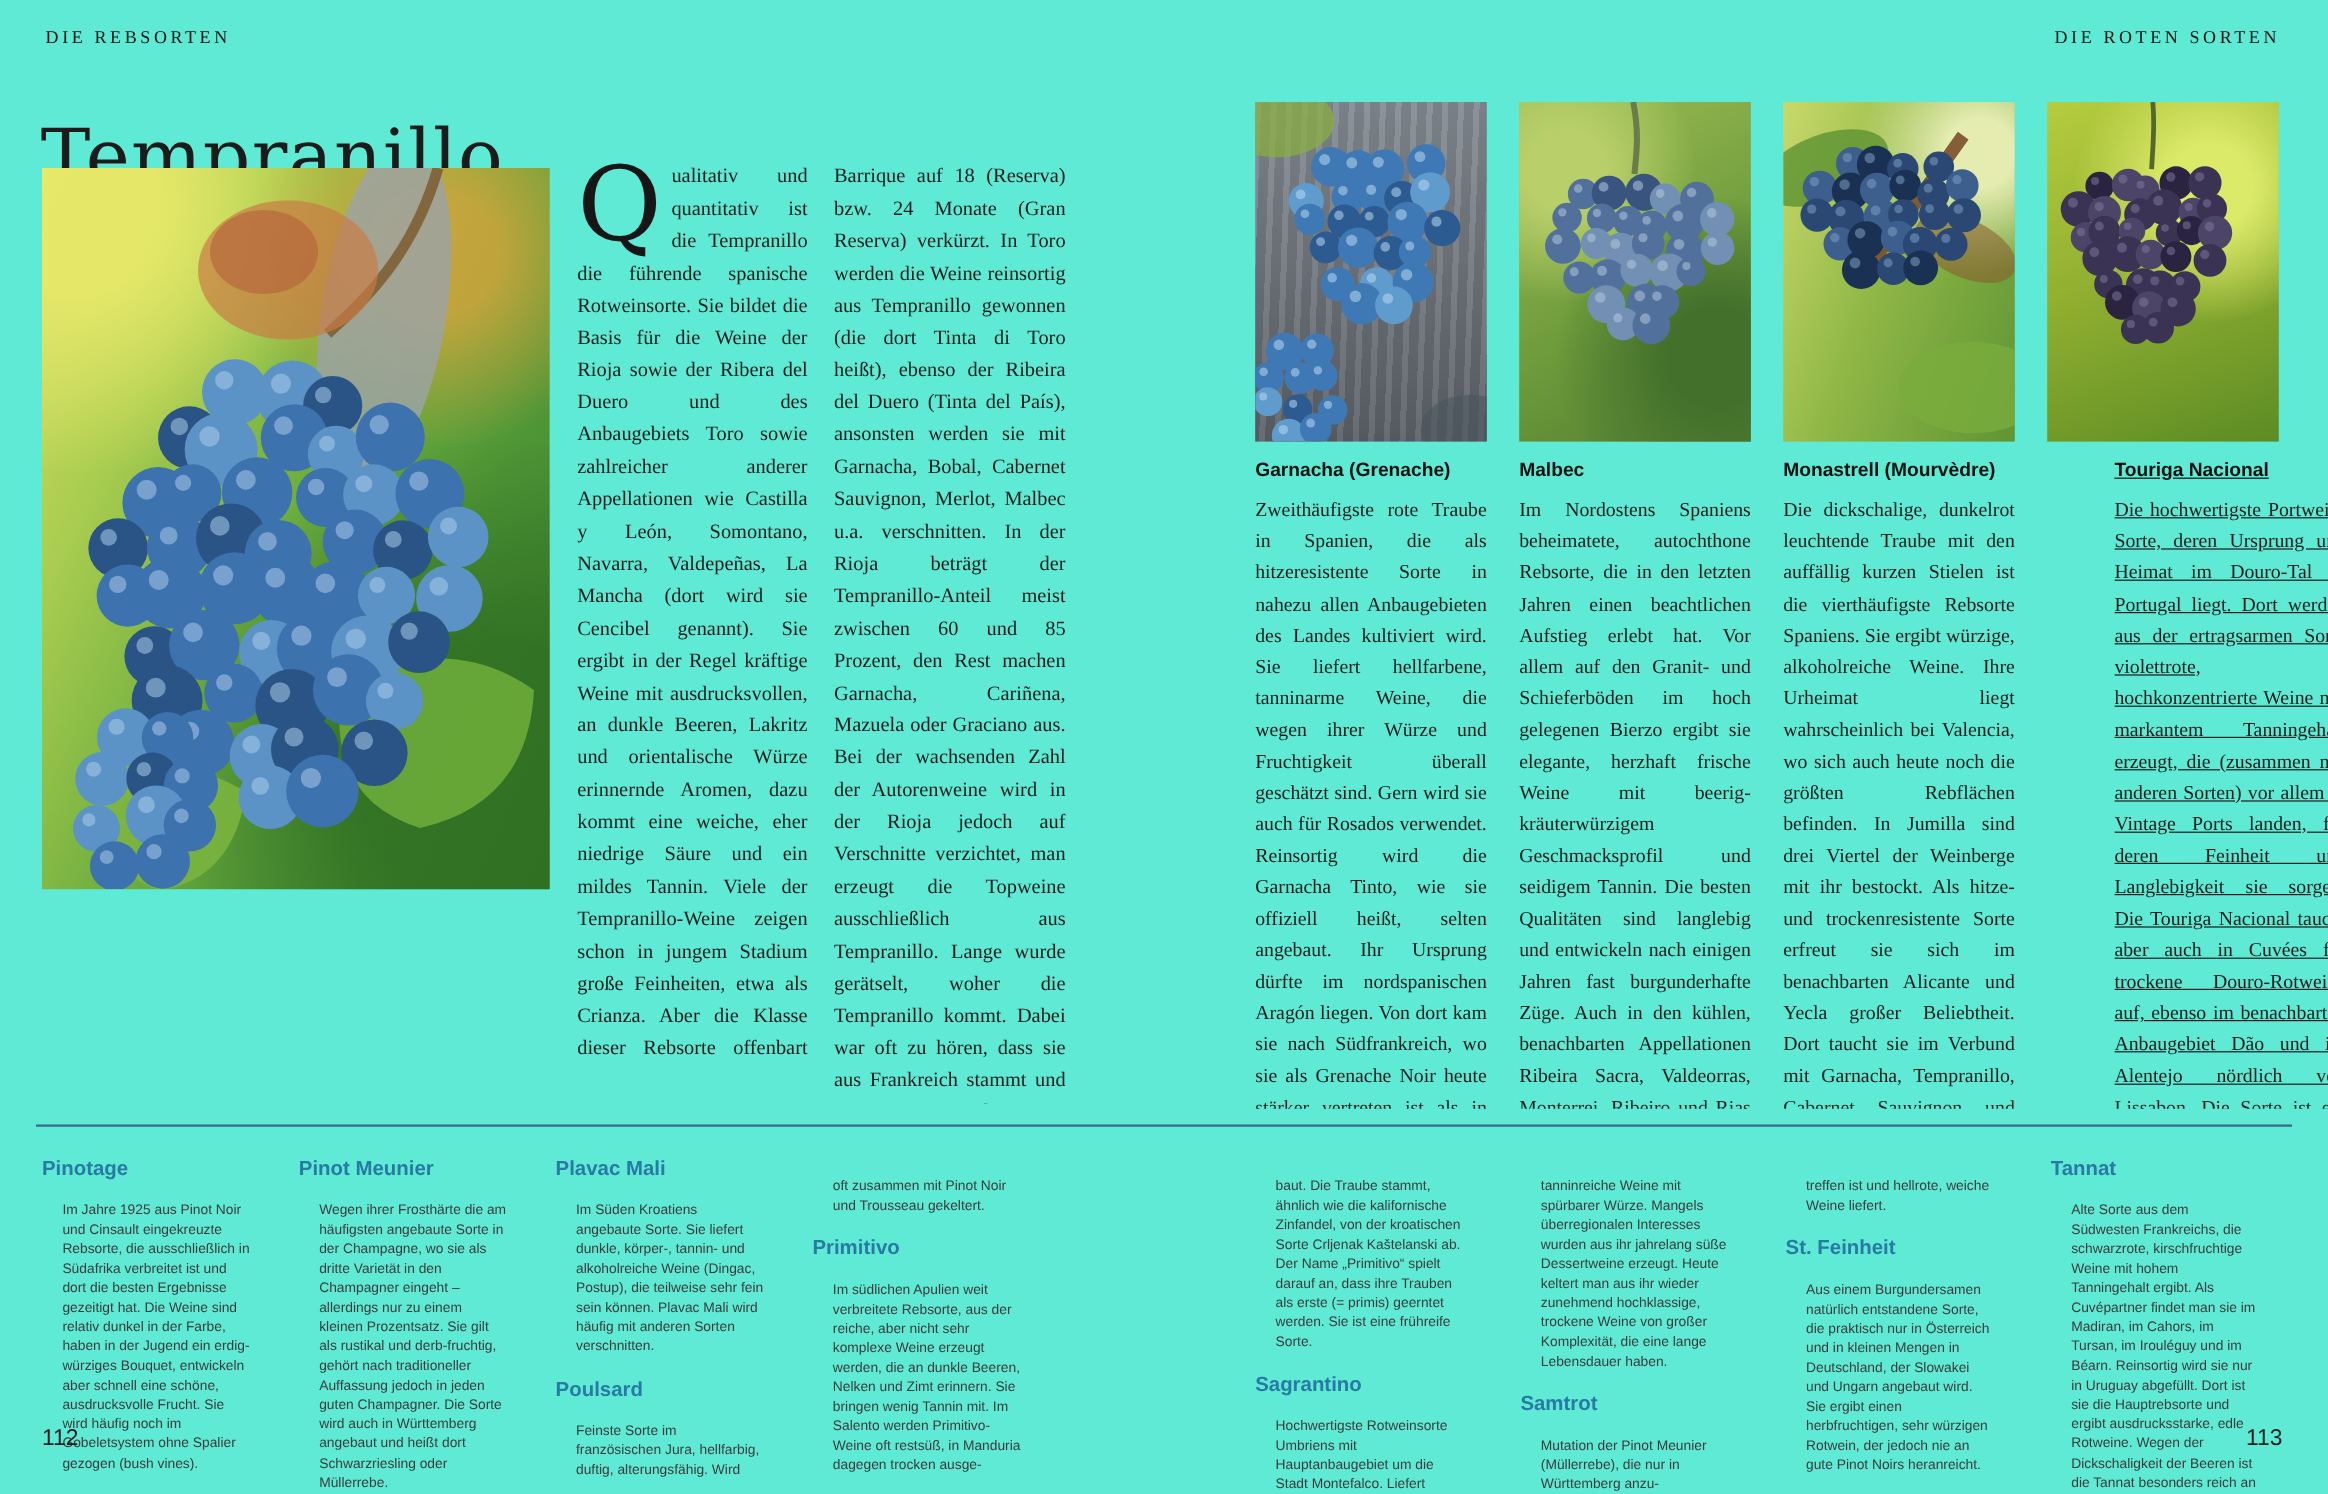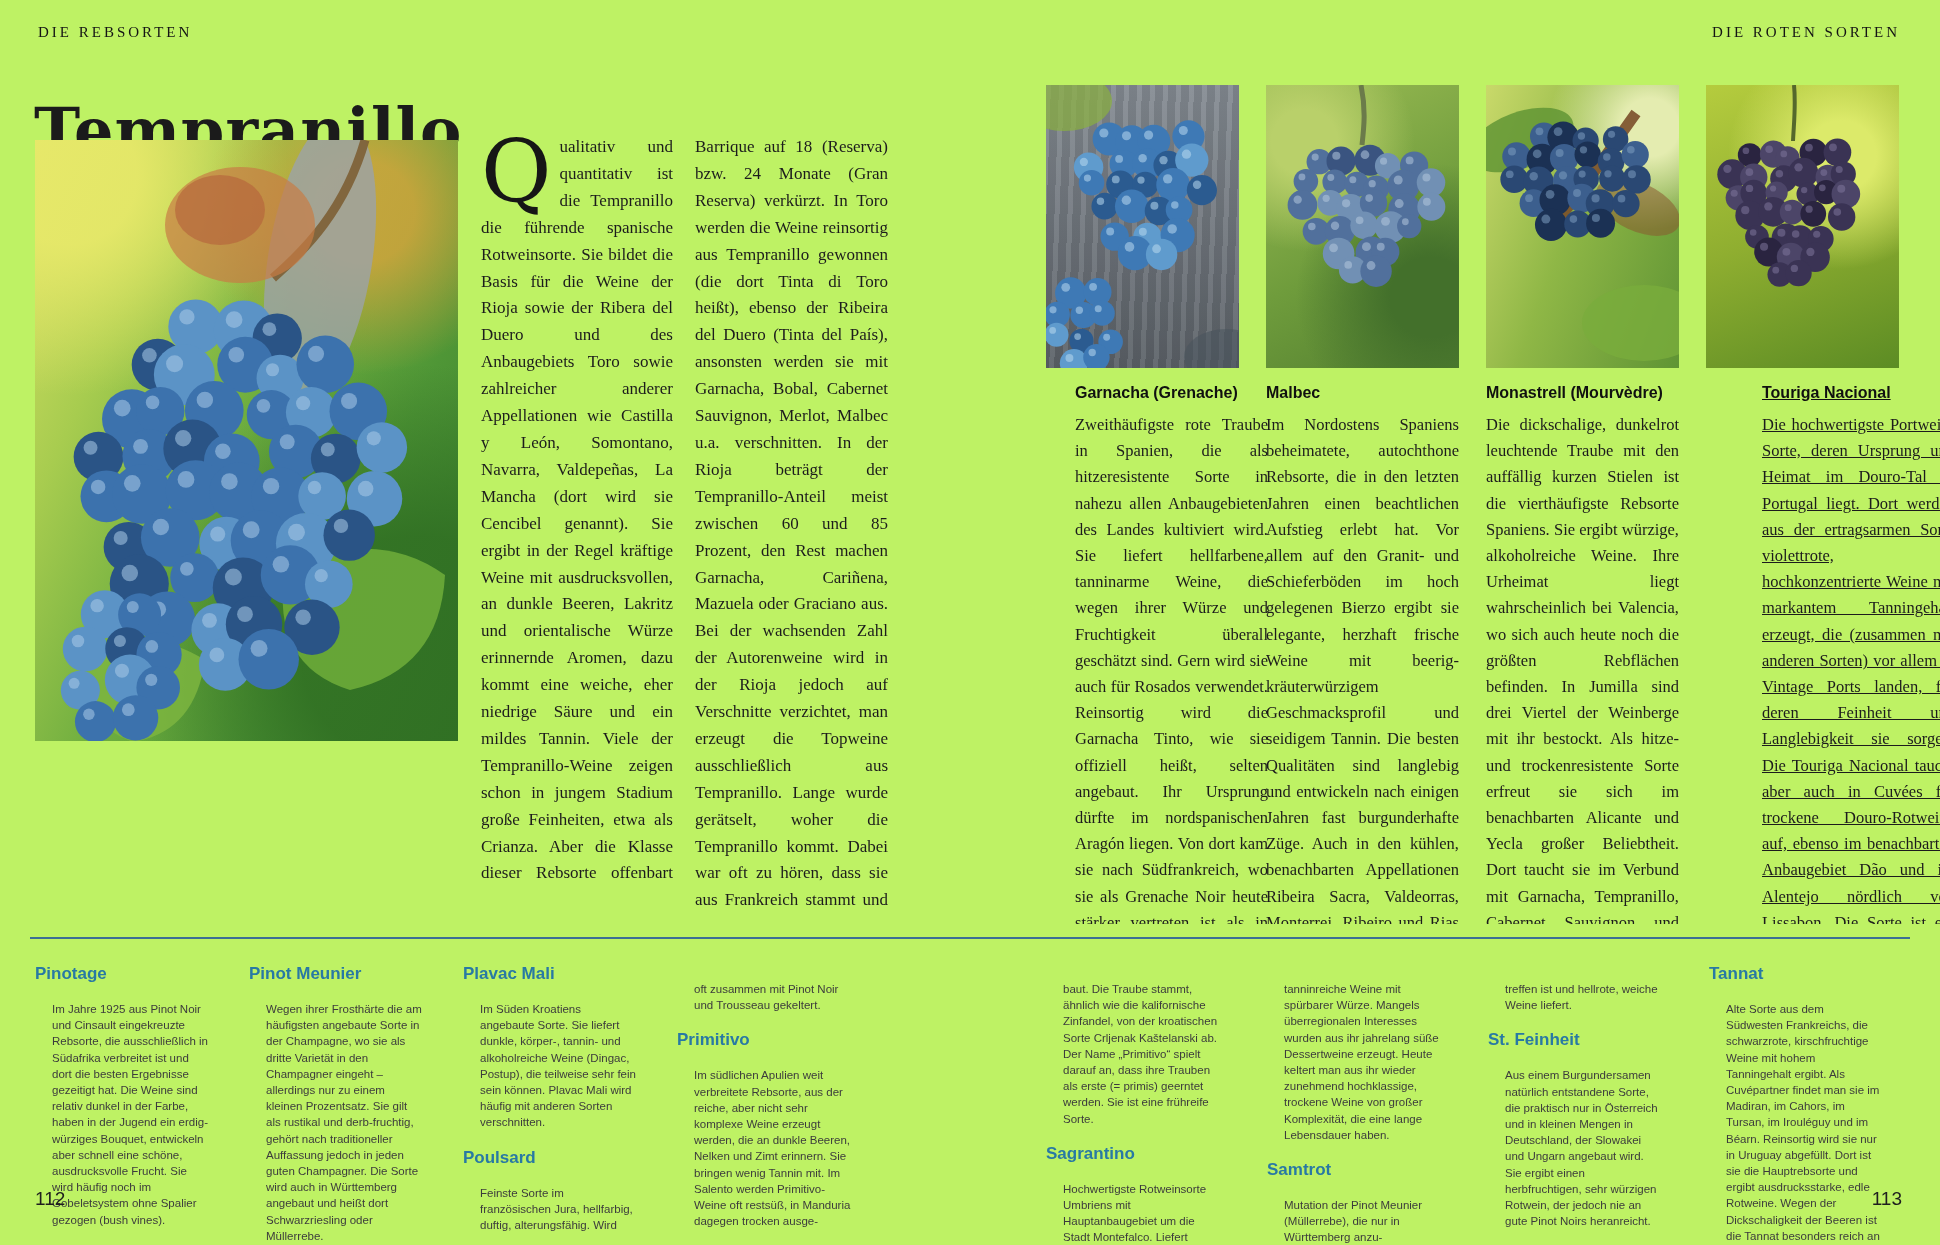--- a/index.html
+++ b/index.html
@@ -1,22 +1,22 @@
 <!DOCTYPE html>
 <html lang="de"><head>
 <meta charset="utf-8">
 <style>
   html,body{margin:0;padding:0;background:#e8e8e8;}
-  #spread{position:relative;width:1940px;height:1245px;background:#bef264;overflow:hidden;
+  #spread{position:relative;width:1940px;height:1245px;background:#5eead4;overflow:hidden;
           font-family:"Liberation Serif",serif;color:#1c1c1c;}
   .hdr{position:absolute;top:24px;font-size:15px;letter-spacing:3px;color:#141414;
        font-family:"Liberation Serif",serif;}
   .hdr-left{left:38px;}
   .hdr-right{right:40px;text-align:left;}
-  .title{position:absolute;left:34px;top:56px;font-size:62px;font-weight:700;
+  .title{position:absolute;left:34px;top:56px;font-size:62px;font-weight:400;
          font-family:"DejaVu Serif",serif;color:#1b1b1b;letter-spacing:1px;line-height:1.05;}
   
   .photo{position:absolute;overflow:hidden;}
   .photo svg{display:block;width:100%;height:100%;}
   .photo-main{left:35px;top:140px;width:423px;height:601px;
     background:
       radial-gradient(circle at 78% 12%, rgba(224,164,60,.75) 0 8%, rgba(224,164,60,0) 26%),
       radial-gradient(circle at 8% 6%, rgba(232,233,106,.9) 0 10%, rgba(232,233,106,0) 32%),
       radial-gradient(circle at 90% 85%, rgba(47,110,34,.85) 0 18%, rgba(47,110,34,0) 45%),
       linear-gradient(115deg,#d8e065 0%,#a7cc4f 24%,#6fae3f 48%,#4f9636 72%,#3a7e2e 100%);}
@@ -39,21 +39,21 @@
         color:#1c1c1c;overflow:hidden;hyphens:auto;}
   .acol1{left:481px;width:192px;height:748px;}
   .acol2{left:695px;width:193px;height:786px;}
   .dropcap::first-letter{float:left;font-family:"DejaVu Serif",serif;font-size:86px;
         line-height:.74;padding:6px 8px 0 0;color:#161616;}
   
   .vcap{position:absolute;top:384px;width:193px;margin:0;
         font-family:"Liberation Sans",sans-serif;font-weight:bold;font-size:16px;color:#101010;}
   .vcol{position:absolute;top:412px;width:193px;height:512px;overflow:hidden;
         text-align:justify;font-size:16.5px;line-height:26.2px;color:#1c1c1c;hyphens:auto;}
-  .vx1{left:1075px;} .vx2{left:1266px;} .vx3{left:1486px;} .vx4{left:1762px;text-decoration:underline;}
+  .vx1{left:1046px;} .vx2{left:1266px;} .vx3{left:1486px;} .vx4{left:1762px;text-decoration:underline;}
   
   .divider{position:absolute;left:30px;top:937px;width:1880px;height:2px;background:#3c6f95;}
   .gcol{position:absolute;top:964px;width:191px;font-family:"Liberation Sans",sans-serif;}
   .ghead{margin:0 0 7px 0;font-size:17px;font-weight:bold;color:#2879a4;}
   .ghead.mt{margin-top:15px;}
   .gbody{margin:17px;font-size:11.5px;line-height:16.2px;color:#3c3c3c;}
   .pageno{position:absolute;top:1188px;font-family:"Liberation Sans",sans-serif;
           font-size:19px;color:#1e1e1e;}
   .pn-left{left:35px;} .pn-right{right:38px;text-align:right;}
 </style>

